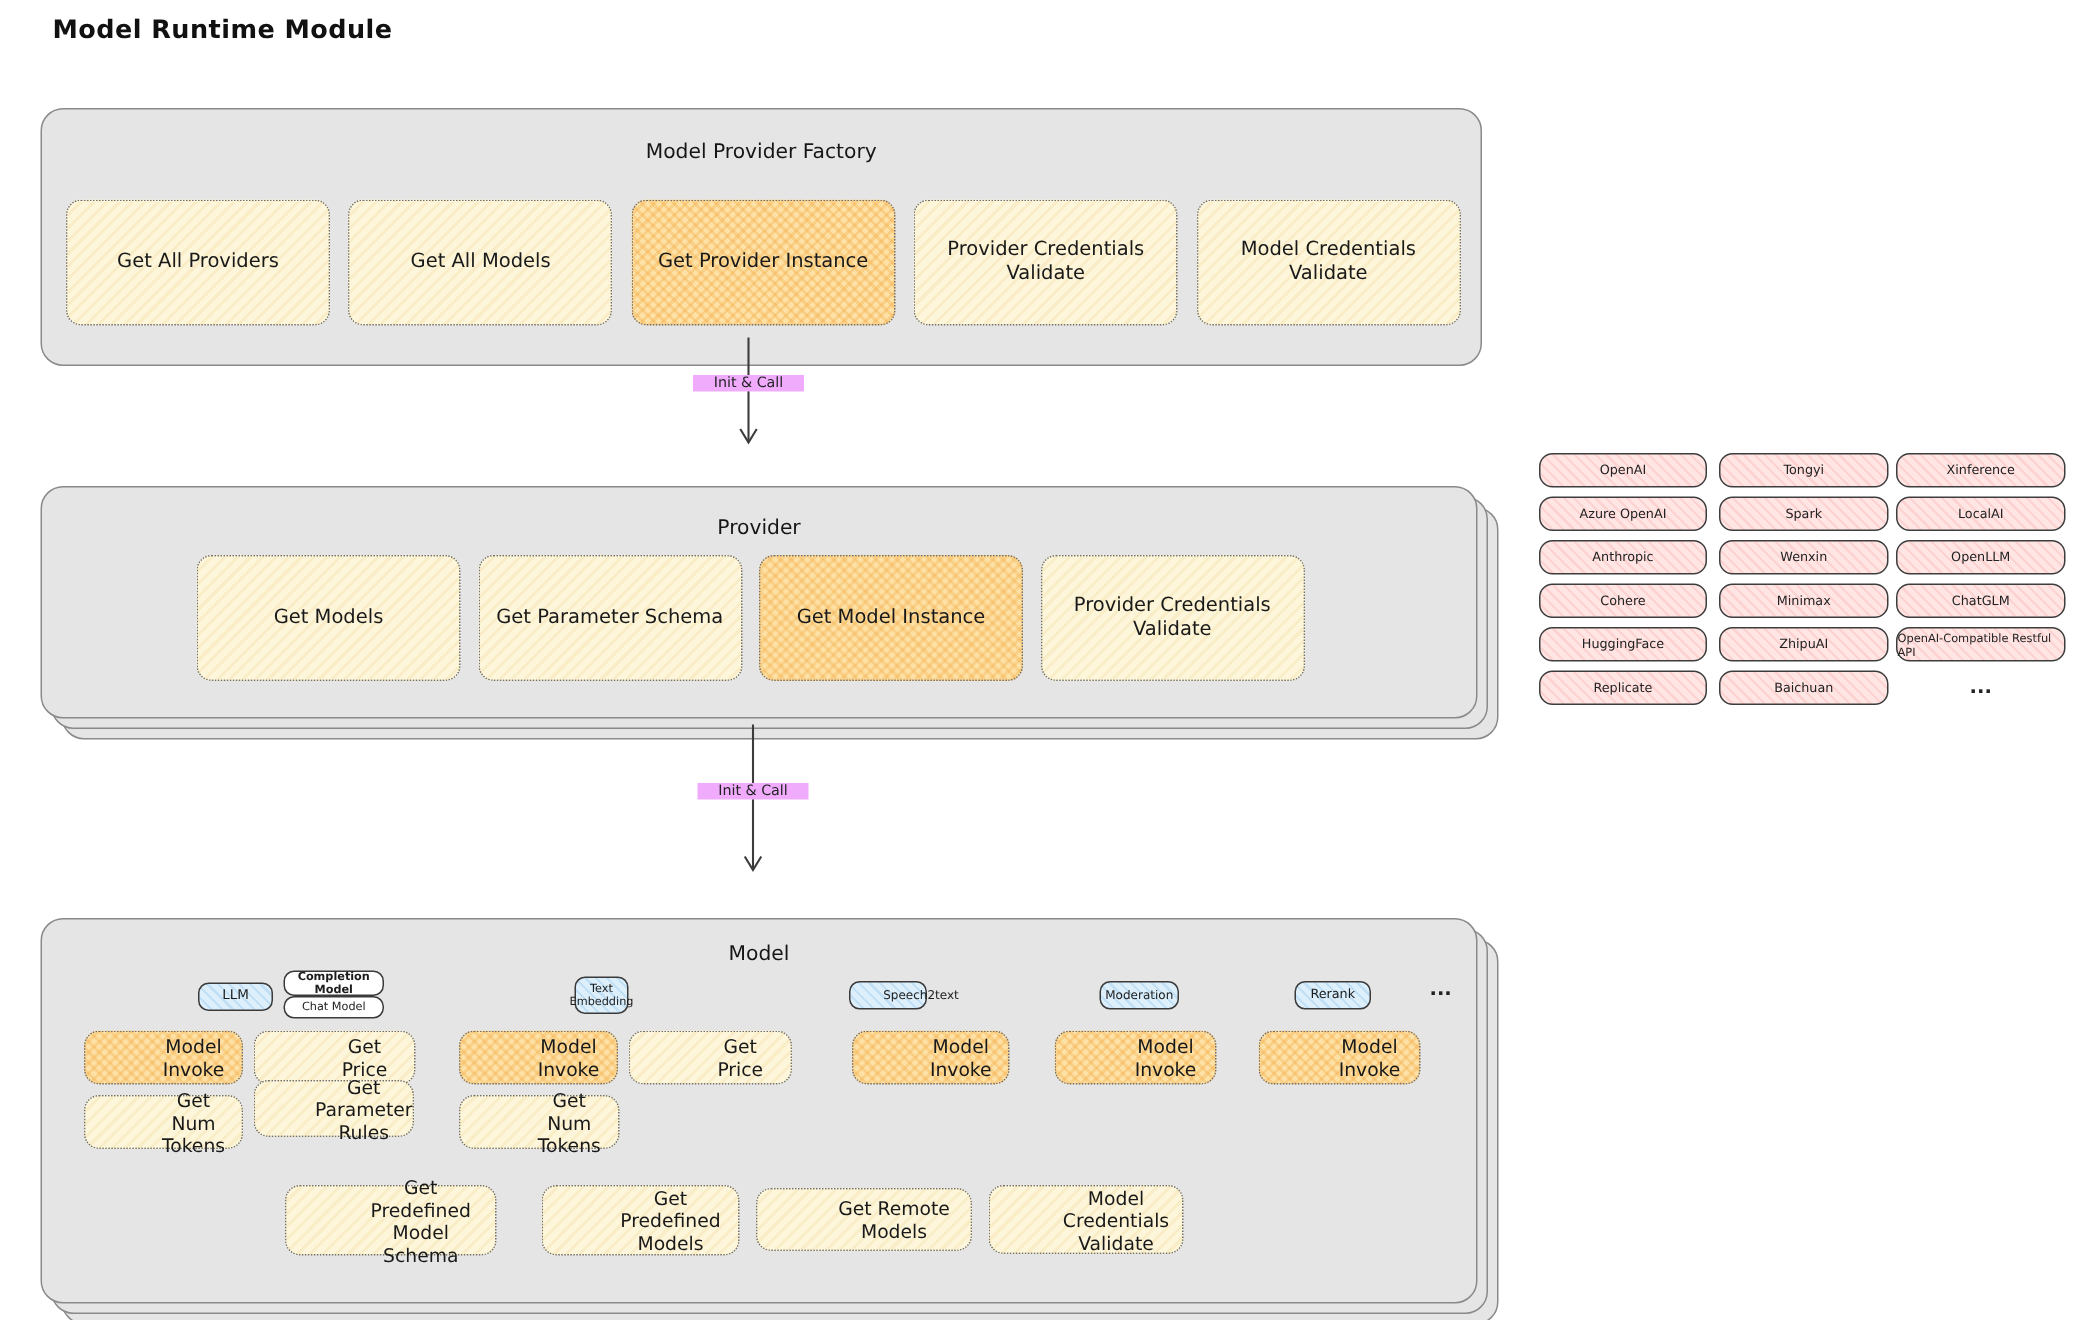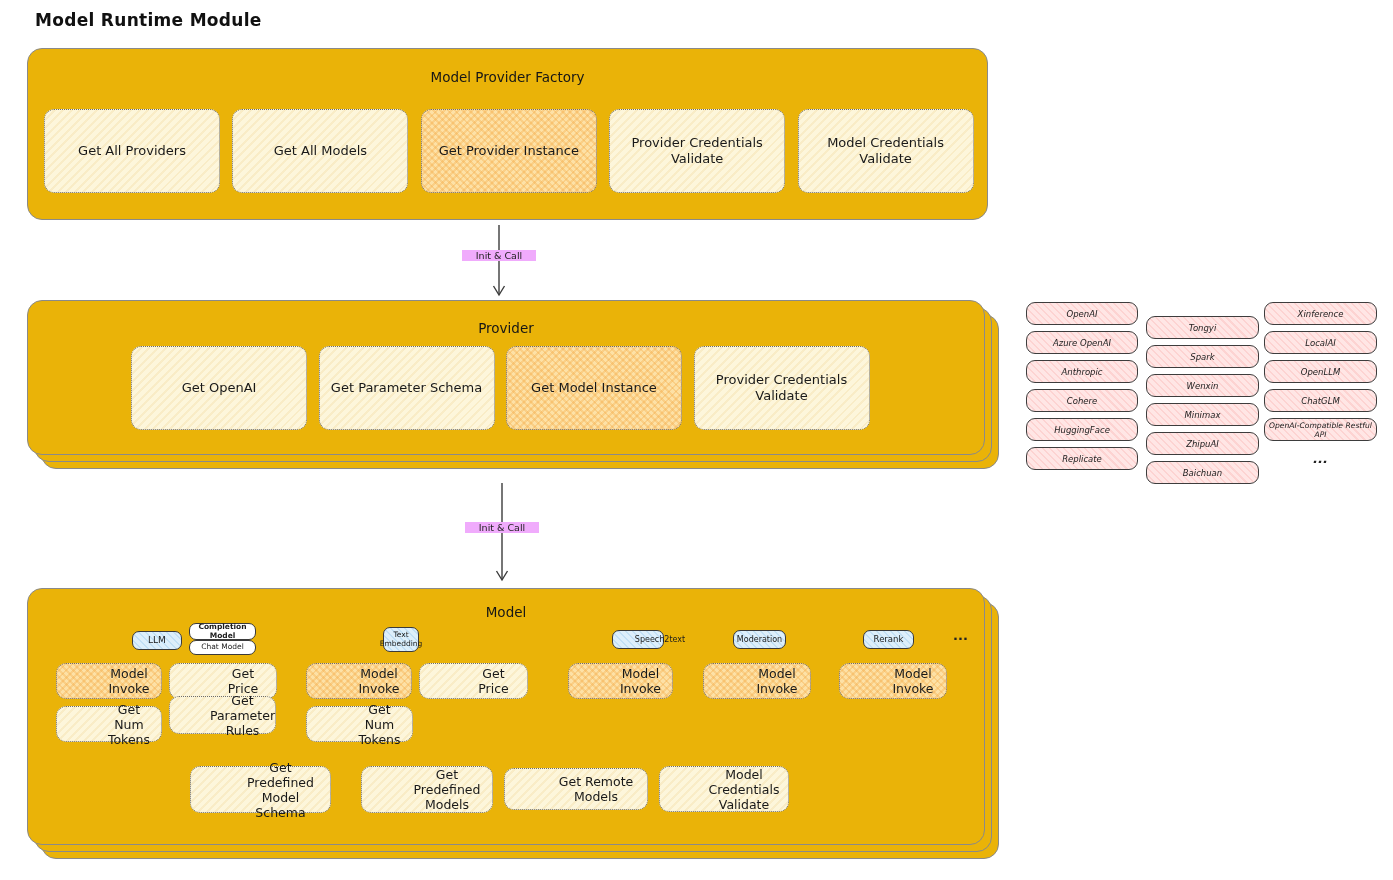--- a/index.html
+++ b/index.html
@@ -4,21 +4,21 @@
 <style>
   * { margin:0; padding:0; box-sizing:border-box; }
   html,body { background:#ffffff; }
   body { font-family:"DejaVu Sans", sans-serif; color:#1c1c1c; }
   .canvas { position:relative; width:1393px; height:880px; overflow:hidden; background:#fff; }
 
   .diagram-title { position:absolute; left:35px; top:10px; font-size:17px; font-weight:bold; color:#111; letter-spacing:0.3px; }
 
   
   .card, .stack-layer {
-    position:absolute; background:#eab308; border:1.6px solid #8a8a8a; border-radius:15px;
+    position:absolute; background:#e5e5e5; border:1.6px solid #8a8a8a; border-radius:15px;margin-top:24px;
   }
   .card-title { position:absolute; left:0; right:0; text-align:center; font-size:13.5px; color:#161616; }
 
   
   .btn {
     display:flex; align-items:center; justify-content:center; text-align:center;
     border:1.4px dotted #6e6e6e; border-radius:10px; line-height:1.2; color:#191919;
     background:
       repeating-linear-gradient(135deg, rgba(231,188,90,0.16) 0px, rgba(231,188,90,0.16) 2px, transparent 2px, transparent 6px),
       #fdf6db;
@@ -36,26 +36,25 @@
   .btn-row { position:absolute; display:flex; }
 
   
   .arrow { position:absolute; }
   .arrow line, .arrow polyline { stroke:#3c3c3c; stroke-width:1.4; fill:none; }
   .flow-label { position:absolute; font-size:9.5px; color:#222; background:#f0abfc; text-align:center; padding:0 3px; }
 
   
   .pcol { position:absolute; display:flex; flex-direction:column; gap:6px; }
   .pill {
-    height:23px; display:flex; align-items:center; justify-content:center; text-align:center;
+    height:23px; display:flex; align-items:center; justify-content:center; text-align:left;
     border:1.4px solid #3d3d3d; border-radius:9px; font-size:8.5px; color:#222;
     background:
       repeating-linear-gradient(45deg, rgba(248,162,160,0.28) 0px, rgba(248,162,160,0.28) 1.5px, transparent 1.5px, transparent 5px),
       #ffe6e5;
-    font-style: italic;
   }
   .pill.tiny { font-size:7.6px; }
   .pill.ghost { border:none; background:none; font-size:13px; font-weight:bold; }
 
   
   .tag {
     position:absolute; display:flex; align-items:center; justify-content:center; text-align:center;
     border:1.3px solid #3a3a3a; border-radius:7px; line-height:1.15; color:#1c1c1c;
     background:
       repeating-linear-gradient(45deg, rgba(125,185,230,0.28) 0px, rgba(125,185,230,0.28) 1.5px, transparent 1.5px, transparent 5px),
@@ -86,36 +85,36 @@
     <line x1="8" y1="1" x2="8" y2="70"></line>
     <polyline points="2.5,62 8,71 13.5,62"></polyline>
   </svg>
   <div class="flow-label" style="left:462px; top:250px; width:74px;">Init &amp; Call</div>
 
   <div class="stack-layer" style="left:41px; top:314px; width:958px; height:155px;"></div>
   <div class="stack-layer" style="left:34px; top:307px; width:958px; height:155px;"></div>
   <div class="card" style="left:27px; top:300px; width:958px; height:155px;">
     <div class="card-title" style="top:19px;">Provider</div>
     <div class="btn-row" style="left:103px; top:45px; gap:11.5px;">
-      <div class="btn big">Get OpenAI</div>
+      <div class="btn big">Get Models</div>
       <div class="btn big">Get Parameter Schema</div>
       <div class="btn big hl">Get Model Instance</div>
       <div class="btn big">Provider Credentials Validate</div>
     </div>
   </div>
 
   <div class="pcol" style="left:1026px; top:302px; width:112px;">
     <div class="pill">OpenAI</div>
     <div class="pill">Azure OpenAI</div>
     <div class="pill">Anthropic</div>
     <div class="pill">Cohere</div>
     <div class="pill">HuggingFace</div>
     <div class="pill">Replicate</div>
   </div>
-  <div class="pcol" style="left:1146px; top:316px; width:113px;">
+  <div class="pcol" style="left:1146px; top:302px; width:113px;">
     <div class="pill">Tongyi</div>
     <div class="pill">Spark</div>
     <div class="pill">Wenxin</div>
     <div class="pill">Minimax</div>
     <div class="pill">ZhipuAI</div>
     <div class="pill">Baichuan</div>
   </div>
   <div class="pcol" style="left:1264px; top:302px; width:113px;">
     <div class="pill">Xinference</div>
     <div class="pill">LocalAI</div>
@@ -133,21 +132,21 @@
 
   <div class="stack-layer" style="left:41px; top:602px; width:958px; height:257px;"></div>
   <div class="stack-layer" style="left:34px; top:595px; width:958px; height:257px;"></div>
   <div class="card" style="left:27px; top:588px; width:958px; height:257px;">
     <div class="card-title" style="top:15px;">Model</div>
 
     <div class="tag" style="left:104px; top:42px; width:50px; height:19px; font-size:9px;">LLM</div>
     <div class="tag white" style="left:161px; top:34px; width:67px; height:17px; font-size:7.5px;font-weight:bold;">Completion Model</div>
     <div class="tag white" style="left:161px; top:51px; width:67px; height:15px; font-size:7.5px;">Chat Model</div>
     <div class="tag" style="left:355px; top:38px; width:36px; height:25px; font-size:7.5px; padding:1px 4px;">Text Embedding</div>
-    <div class="tag" style="left:584px; top:41px; width:52px; height:19px; font-size:8px;padding-left:44px;">Speech2text</div>
+    <div class="tag" style="left:538px; top:41px; width:52px; height:19px; font-size:8px;padding-left:44px;">Speech2text</div>
     <div class="tag" style="left:705px; top:41px; width:53px; height:19px; font-size:8px;">Moderation</div>
     <div class="tag" style="left:835px; top:41px; width:51px; height:19px; font-size:8.5px;">Rerank</div>
     <div class="dots" style="left:925px; top:39px;">...</div>
 
     <div class="btn small hl" style="left:28px;  top:74px; width:106px; height:36px;">Model Invoke</div>
     <div class="btn small" style="left:141px; top:74px; width:108px; height:36px;">Get Price</div>
     <div class="btn small hl" style="left:278px; top:74px; width:106px; height:36px;">Model Invoke</div>
     <div class="btn small" style="left:391px; top:74px; width:109px; height:36px;">Get Price</div>
     <div class="btn small hl" style="left:540px; top:74px; width:105px; height:36px;">Model Invoke</div>
     <div class="btn small hl" style="left:675px; top:74px; width:108px; height:36px;">Model Invoke</div>

